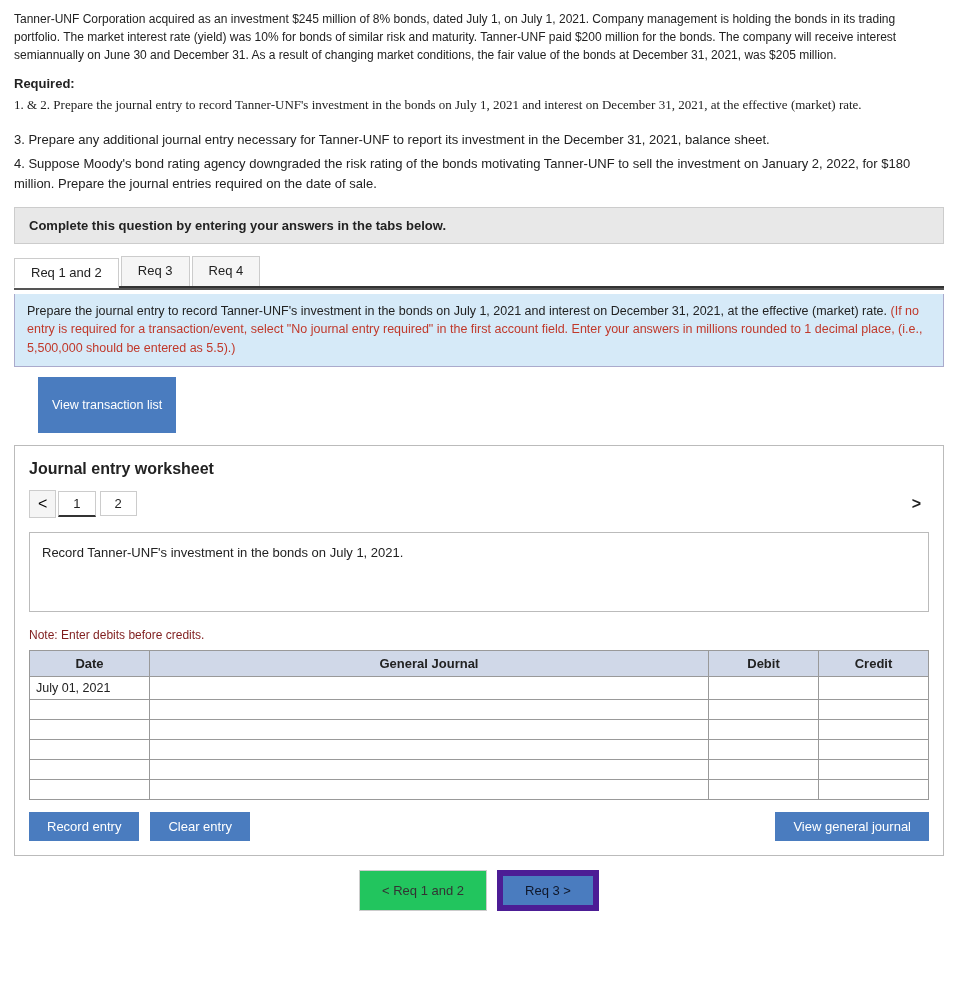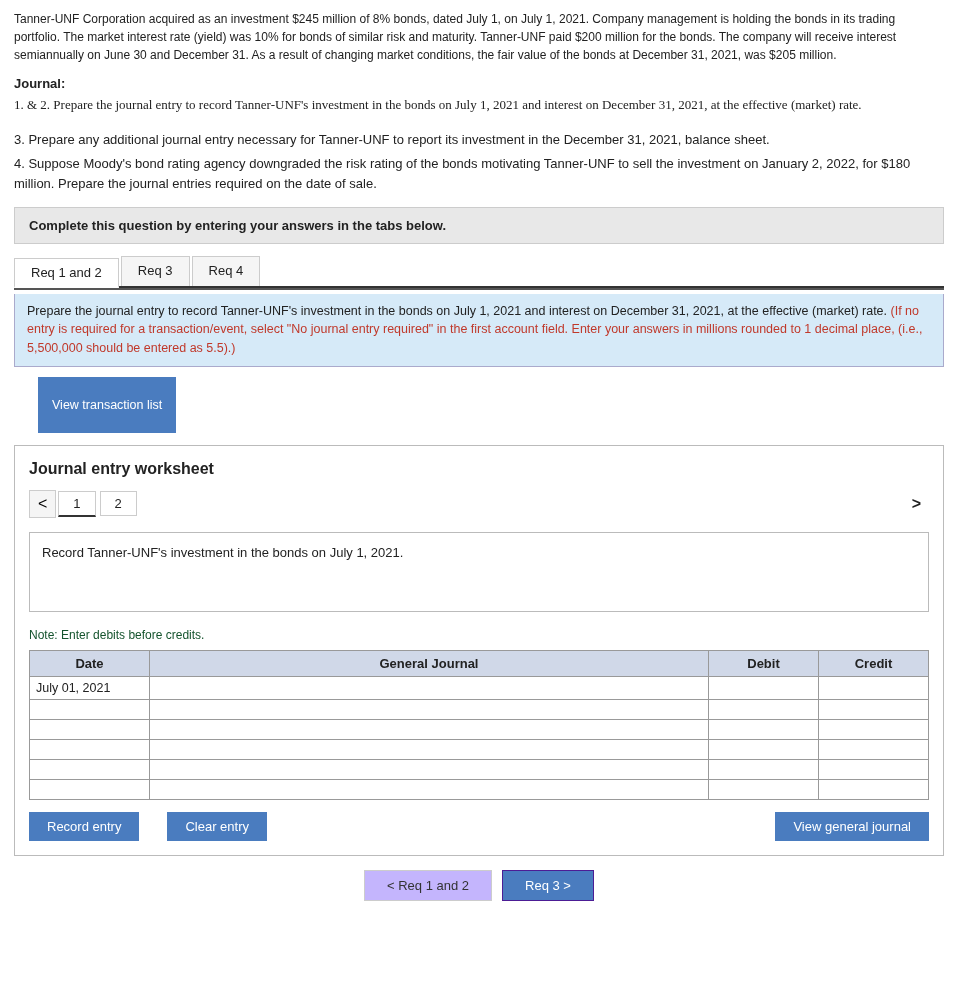--- a/index.html
+++ b/index.html
@@ -147,21 +147,21 @@
 
     .record-description-box {
       border: 1px solid #bbb;
       padding: 12px;
       font-size: 13px;
       margin-bottom: 16px;
       min-height: 80px;
     }
 
     .note-text {
-      color: #14532d;
+      color: #7f1d1d;
       font-size: 12px;
       margin-bottom: 8px;
     }
 
     .journal-table {
       width: 100%;
       border-collapse: collapse;
       margin-bottom: 12px;
     }
 
@@ -204,21 +204,21 @@
     }
 
     .journal-table td.date-cell {
       padding: 4px 6px;
       font-size: 12.5px;
       vertical-align: middle;
     }
 
     .action-buttons {
       display: flex;
-      gap: 28px;
+      gap: 11px;
       align-items: center;
     }
 
     .btn-blue {
       background: #4a7cbf;
       color: #fff;
       border: none;
       padding: 7px 18px;
       font-size: 13px;
       cursor: pointer;
@@ -239,45 +239,45 @@
       justify-content: center;
       gap: 10px;
       margin-top: 10px;
     }
 
     .bottom-nav-btn {
       padding: 7px 22px;
       font-size: 13px;
       cursor: pointer;
       border: 1px solid #ccc;
-      background: #c4b5fd;
+      background: #22c55e;
       color: #333;
     }
 
     .bottom-nav-btn.active-nav {
       background: #4a7cbf;
-      color: #ffffff;
-      border: 1px solid #4c1d95;
+      color: #0f172a;
+      border: 6px solid #4c1d95;
     }
 
     .tabs-wrapper {
       border-bottom: 2px solid #555;
     }
   </style>
 </head>
 <body>
 
 <div class="main-container">
 
   
   <p class="intro-text">Tanner-UNF Corporation acquired as an investment $245 million of 8% bonds, dated July 1, on July 1, 2021. Company management is holding the bonds in its trading portfolio. The market interest rate (yield) was 10% for bonds of similar risk and maturity. Tanner-UNF paid $200 million for the bonds. The company will receive interest semiannually on June 30 and December 31. As a result of changing market conditions, the fair value of the bonds at December 31, 2021, was $205 million.</p>
 
   
   <div class="required-section">
-    <div class="required-label">Journal:</div>
+    <div class="required-label">Required:</div>
     <p style="margin-bottom:15px;font-family:Liberation Serif, serif;">1. &amp; 2. Prepare the journal entry to record Tanner-UNF's investment in the bonds on July 1, 2021 and interest on December 31, 2021, at the effective (market) rate.</p>
     <p style="margin-bottom:4px;">3. Prepare any additional journal entry necessary for Tanner-UNF to report its investment in the December 31, 2021, balance sheet.</p>
     <p>4. Suppose Moody's bond rating agency downgraded the risk rating of the bonds motivating Tanner-UNF to sell the investment on January 2, 2022, for $180 million. Prepare the journal entries required on the date of sale.</p>
   </div>
 
   
   <div class="complete-box">
     <span>Complete this question by entering your answers in the tabs below.</span>
   </div>
 

